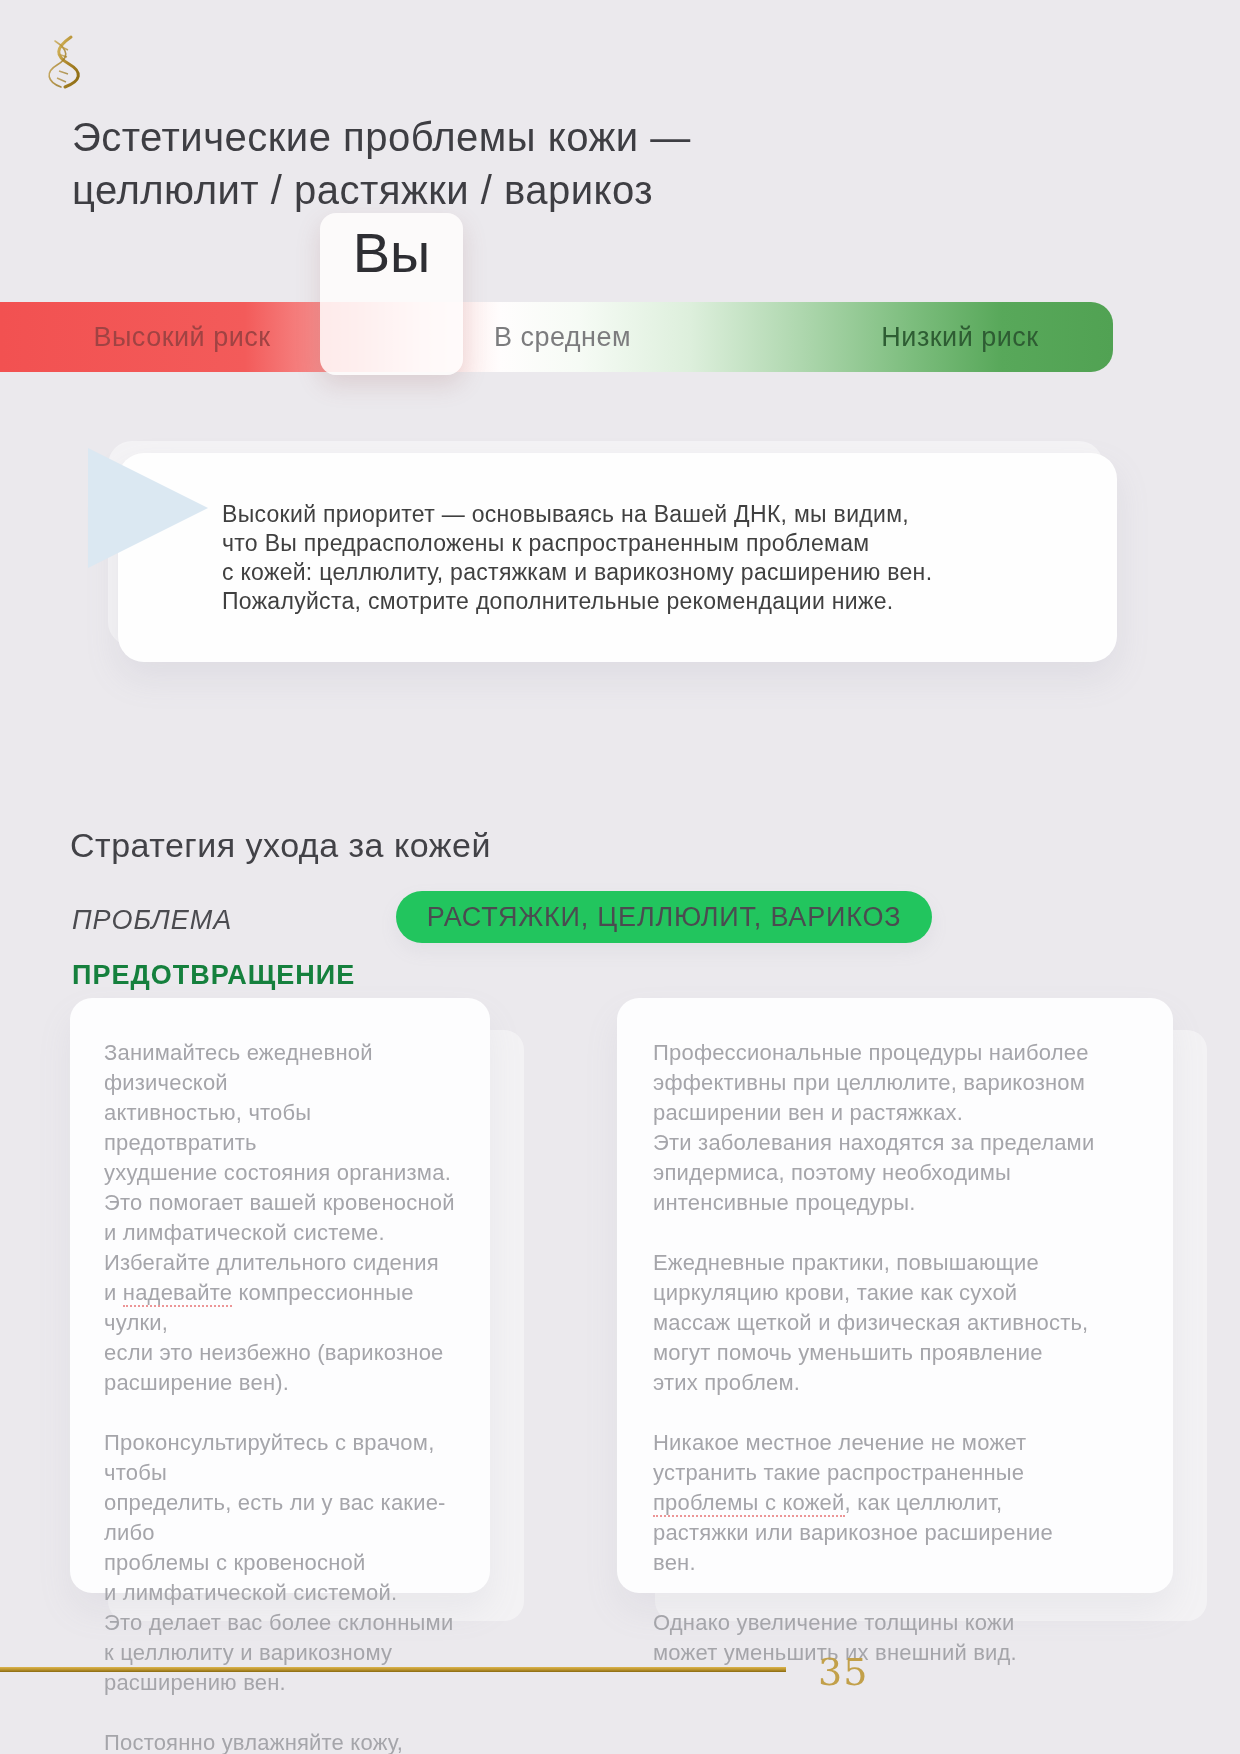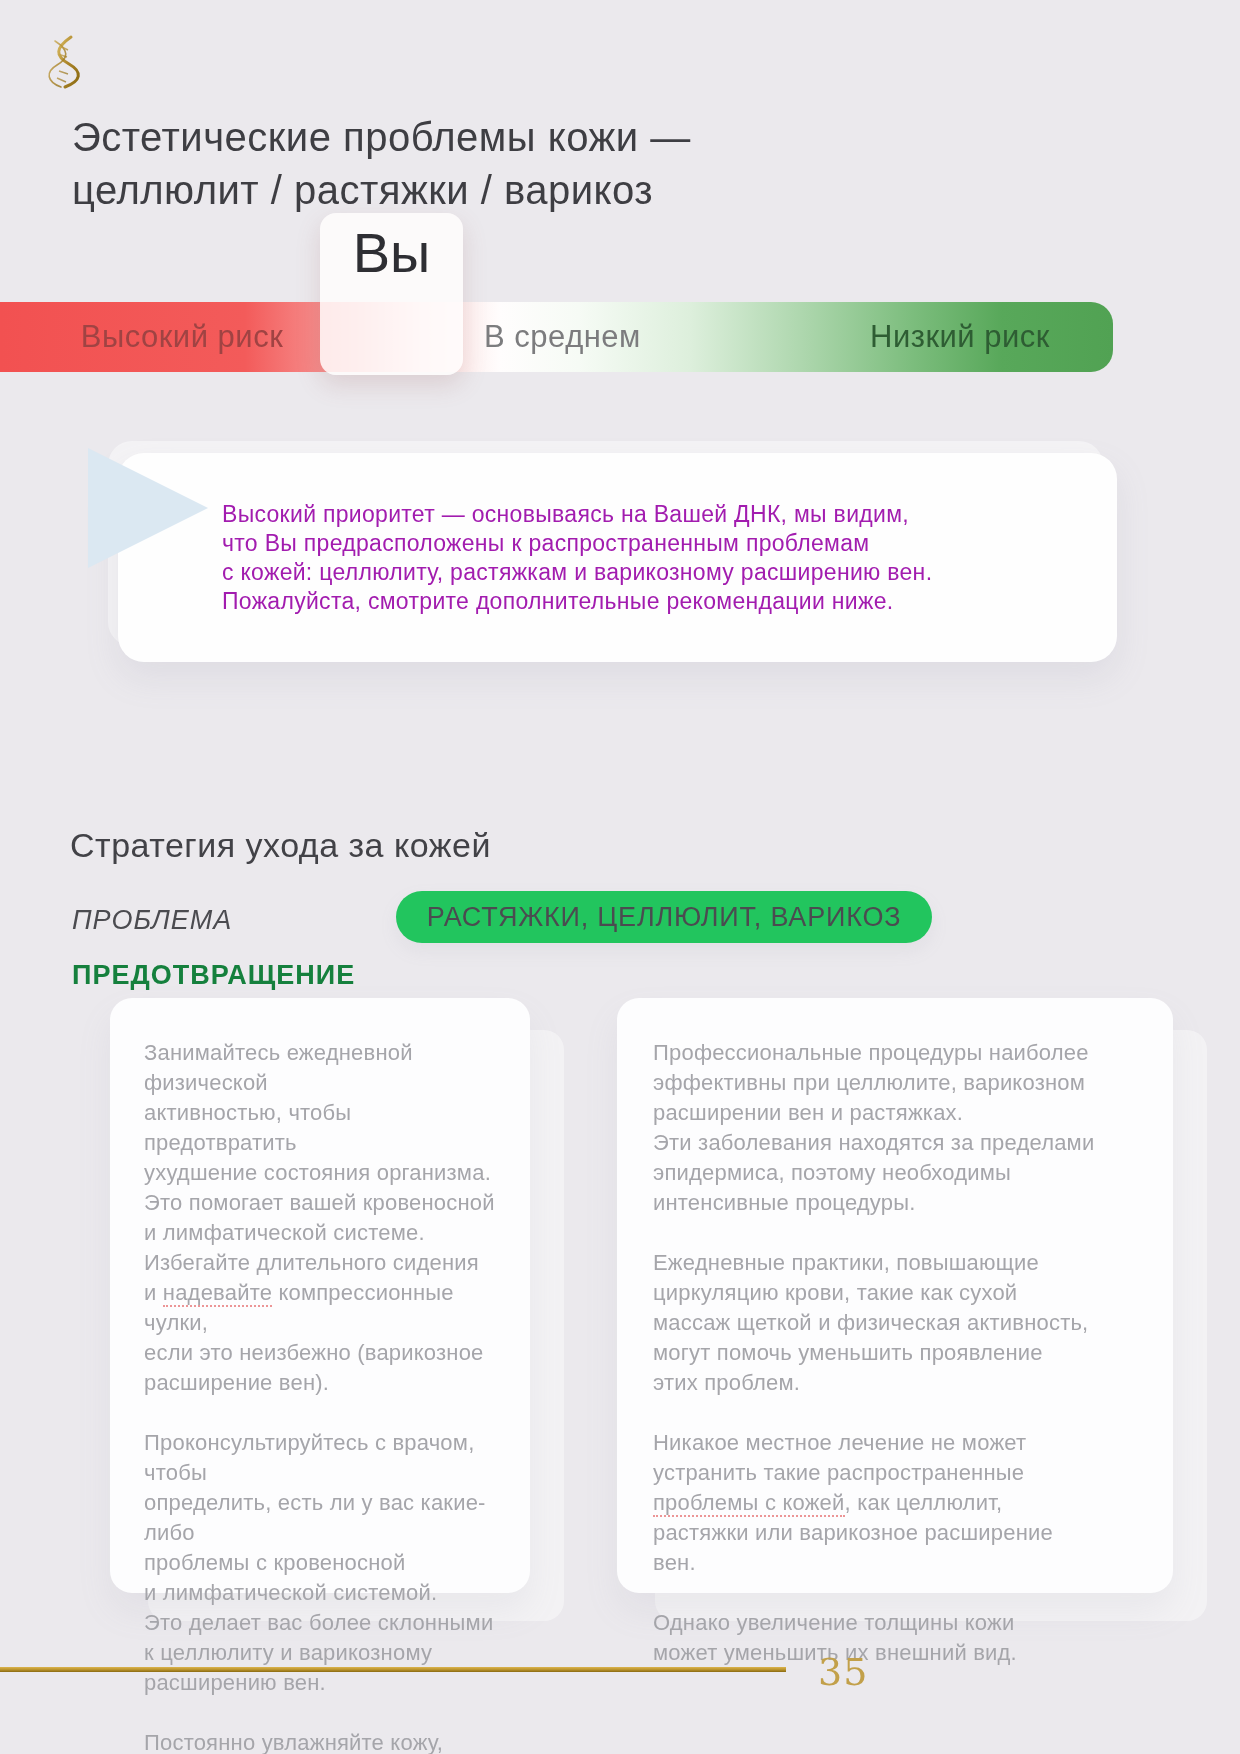--- a/index.html
+++ b/index.html
@@ -26,21 +26,21 @@
     position:absolute;left:0;top:302px;width:1113px;height:70px;
     border-radius:0 22px 22px 0;
     background:linear-gradient(90deg,
       #f25151 0%, #f35b5a 22%, #f7a3a2 32%, #fcdfde 38%,
       #fffdfd 45%, #f6fbf5 52%, #ddefdc 62%, #aed7ae 72%,
       #7cbd7d 82%, #58a85a 90%, #51a253 100%);
     z-index:1;
   }
   .risk-label{
     position:absolute;top:0;height:70px;line-height:70px;
-    font-size:31px;font-weight:300;letter-spacing:.5px;text-align:center;
+    font-size:27px;font-weight:300;letter-spacing:.5px;text-align:center;
   }
   .risk-label.high{left:62px;width:240px;color:#a04343;}
   .risk-label.mid{left:455px;width:215px;color:#7c7c7e;}
   .risk-label.low{left:845px;width:230px;color:#2e5d33;}
   .you-marker{
     position:absolute;left:320px;top:213px;width:143px;height:162px;
     border-radius:16px;
     background:rgba(255,253,253,0.84);
     box-shadow:0 10px 24px rgba(150,90,90,0.18);
     z-index:2;
@@ -53,21 +53,21 @@
   .callout-box{
     position:absolute;left:118px;top:453px;width:999px;height:209px;
     background:#fefefe;border-radius:26px;
     box-shadow:0 16px 34px rgba(140,140,165,0.13), -12px -14px 0 -2px rgba(255,255,255,0.45);
     display:flex;align-items:center;
     z-index:1;
   }
   .callout-text{
     margin-left:104px;margin-right:40px;
     font-size:23px;line-height:29px;font-weight:300;
-    color:#a21caf;white-space:pre-line;letter-spacing:.3px;
+    color:#404040;white-space:pre-line;letter-spacing:.3px;
   }
   .callout-arrow{
     position:absolute;left:88px;top:448px;width:0;height:0;
     border-top:60px solid transparent;
     border-bottom:60px solid transparent;
     border-left:120px solid #dbe8f2;
     z-index:3;
   }
   
   .strategy-heading{
@@ -94,21 +94,21 @@
   .col-label.prevention{left:72px;}
   .col-label.recovery{left:617px;}
   
   .card{
     position:absolute;top:998px;height:595px;
     background:#fdfdfe;border-radius:22px;
     box-shadow:0 18px 34px rgba(150,150,165,0.10), 36px 30px 0 -2px rgba(255,255,255,0.42);
     box-sizing:border-box;
     padding:40px 28px 0 34px;
   }
-  .card.prevention{left:70px;width:420px;margin-left:40px;}
+  .card.prevention{left:70px;width:420px;}
   .card.recovery{left:617px;width:556px;padding-left:36px;}
   .card p.card-par{
     margin:0 0 30px 0;
     font-size:22px;line-height:30px;font-weight:300;
     color:#a5a5aa;white-space:pre-line;letter-spacing:.2px;
   }
   .sp{border-bottom:2px dotted rgba(225,80,80,0.6);}
   
   .footer-line{
     position:absolute;left:0;top:1667px;width:786px;height:5px;

